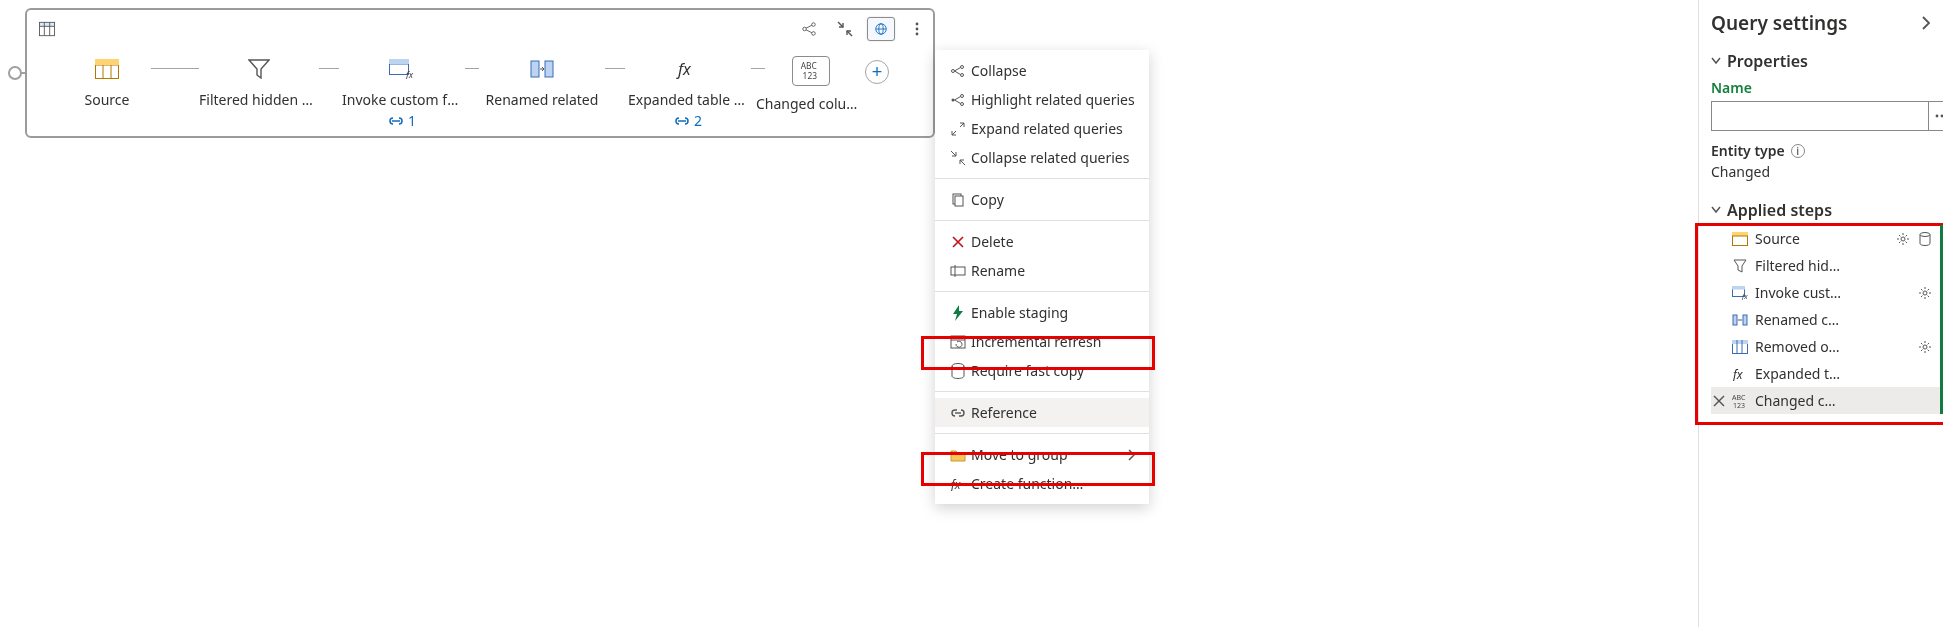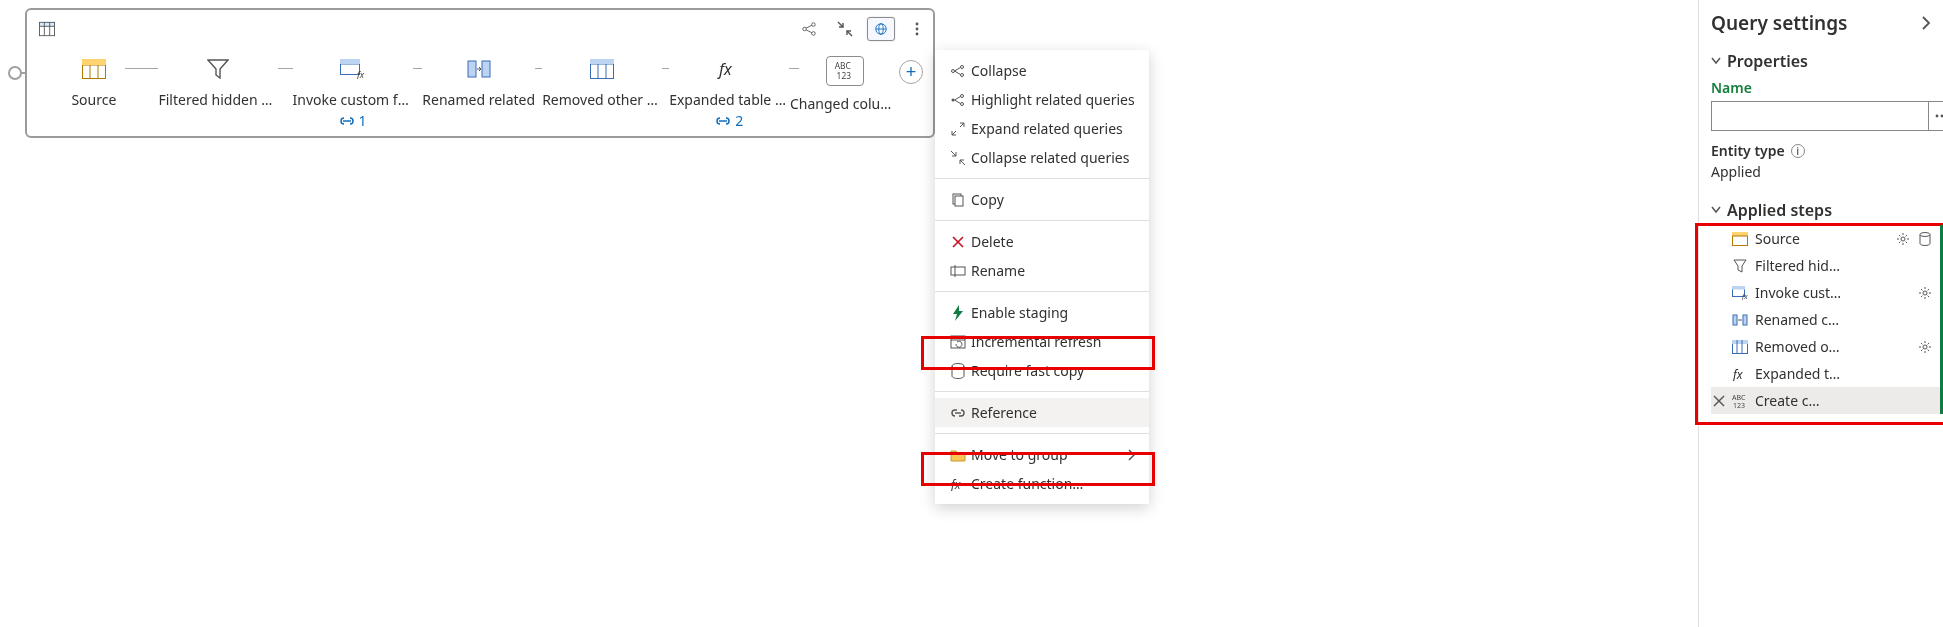--- a/index.html
+++ b/index.html
@@ -243,32 +243,20 @@
             <svg width="26" height="18" viewBox="0 0 26 18">
                 <rect x="2" y="1" width="8" height="16" fill="#bcd3f2" stroke="#3a6db5"></rect>
                 <rect x="16" y="1" width="8" height="16" fill="#bcd3f2" stroke="#3a6db5"></rect>
                 <path d="M11 9h4m-2-2 2 2-2 2" fill="none" stroke="#555"></path>
               </svg>
           </div>
           <div class="step-label">Renamed related</div>
         </div>
         <div class="connector" style="width:10px"></div>
 
-        <div class="step" style="width:126px">
-          <div class="step-icon-box">
-            <svg width="24" height="20" viewBox="0 0 24 20">
-                <rect x="0.5" y="0.5" width="23" height="19" fill="none" stroke="#3a6db5"></rect>
-                <line x1="0.5" y1="5" x2="23.5" y2="5" stroke="#3a6db5"></line>
-                <line x1="8" y1="0.5" x2="8" y2="19.5" stroke="#3a6db5"></line>
-                <line x1="16" y1="0.5" x2="16" y2="19.5" stroke="#3a6db5"></line>
-                <rect x="0" y="0" width="24" height="5" fill="#bcd3f2"></rect>
-              </svg>
-          </div>
-          <div class="step-label">Removed other c…</div>
-        </div>
         <div class="connector" style="width:10px"></div>
 
         <div class="step" style="width:126px">
           <div class="step-icon-box">
             <svg width="24" height="20" viewBox="0 0 24 20">
                 <text x="2" y="16" font-size="16" font-style="italic" fill="#323130">fx</text>
               </svg>
           </div>
           <div class="step-label">Expanded table c…</div>
           <div class="step-link">
@@ -469,21 +457,21 @@
             <circle cx="7" cy="2" r="1.4" fill="#555"></circle>
             <circle cx="12" cy="2" r="1.4" fill="#555"></circle>
           </svg>
       </button>
     </div>
 
     <div class="entity-row">
       <span>Entity type</span>
       <span class="info-circle">i</span>
     </div>
-    <div class="entity-val">Applied</div>
+    <div class="entity-val">Changed</div>
 
     <div class="section-title">
       <span class="collapser">
         <svg width="10" height="8" viewBox="0 0 10 8">
             <path d="M1 1l4 5 4-5" fill="none" stroke="#555" stroke-width="1.5"></path>
           </svg>
       </span>
       <span>Applied steps</span>
     </div>
 
@@ -589,17 +577,17 @@
               <line x1="1" y1="1" x2="11" y2="11" stroke="#555" stroke-width="1.4"></line>
               <line x1="11" y1="1" x2="1" y2="11" stroke="#555" stroke-width="1.4"></line>
             </svg>
         </span>
         <span class="srow-icon">
             <svg width="18" height="16" viewBox="0 0 18 16">
               <text x="1" y="7" font-size="7" fill="#444">ABC</text>
               <text x="2" y="15" font-size="7" fill="#444">123</text>
             </svg>
           </span>
-        <span class="srow-label">Create c…</span>
+        <span class="srow-label">Changed c…</span>
       </div>
     </div>
   </div>
 </div>
 
 </body></html>

